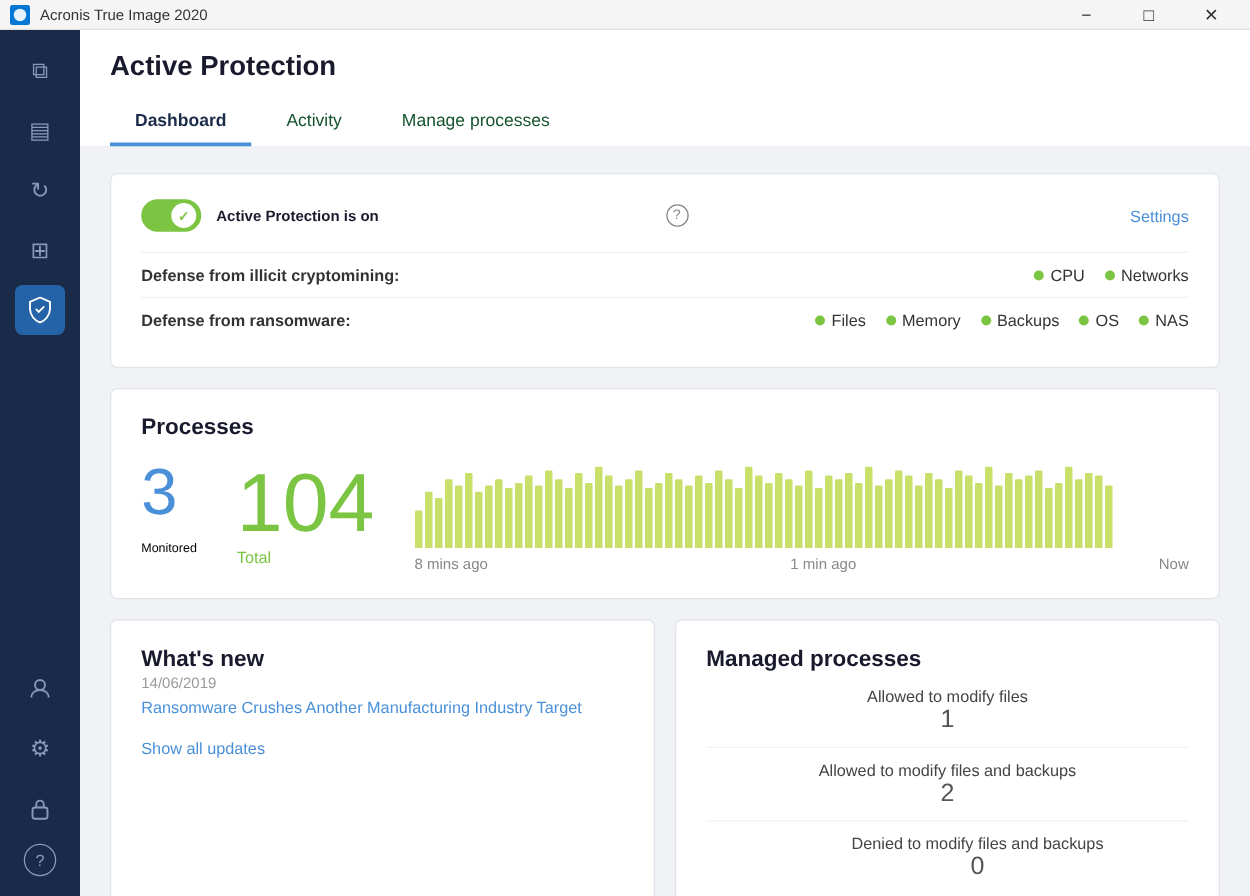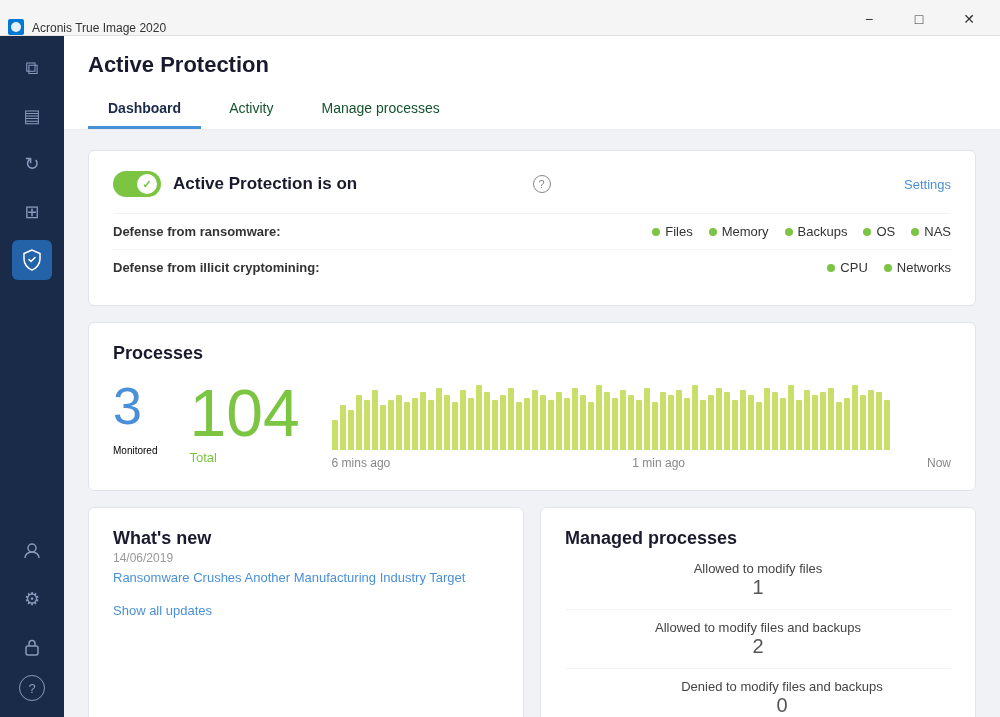--- a/index.html
+++ b/index.html
@@ -1,23 +1,23 @@
 <!DOCTYPE html>
 <html><head>
   <meta charset="utf-8">
   <style>
     * { margin: 0; padding: 0; box-sizing: border-box; }
     body { font-family: 'Segoe UI', Arial, sans-serif; background: #f0f2f5; width: 1000px; height: 717px; overflow: hidden; display: flex; flex-direction: column; }
 
     
     .titlebar {
-      height: 36px;
+      height: 24px;
       background: #f5f5f5;
       display: flex;
-      align-items: flex-end;
+      align-items: center;
       padding: 0 8px;
       border-bottom: 1px solid #e0e0e0;
       flex-shrink: 0;
     }
     .titlebar-icon {
       width: 16px; height: 16px;
       background: #0078d4;
       border-radius: 2px;
       margin-right: 8px;
       display: flex; align-items: center; justify-content: center;
@@ -133,21 +133,21 @@
     .toggle-knob {
       width: 20px; height: 20px;
       background: white;
       border-radius: 50%;
       position: absolute;
       top: 3px; right: 4px;
       display: flex; align-items: center; justify-content: center;
     }
     .toggle-check { color: #7bc542; font-size: 11px; font-weight: bold; }
     .protection-title {
-      font-size: 17px;
+      font-size: 12px;
       font-weight: 600;
       color: #1a1a2e;
       flex: 1;
     }
     .help-icon {
       width: 18px; height: 18px;
       border: 1.5px solid #888;
       border-radius: 50%;
       display: inline-flex; align-items: center; justify-content: center;
       font-size: 11px; color: #888;
@@ -390,20 +390,34 @@
               <span class="toggle-check">✓</span>
             </div>
           </div>
           <span class="protection-title">Active Protection is on</span>
           <span class="help-icon">?</span>
           <span style="flex:1"></span>
           <span class="settings-link">Settings</span>
         </div>
 
         <div class="defense-row">
+          <span class="defense-label">Defense from illicit cryptomining:</span>
+          <div class="defense-tags">
+            <span class="defense-tag">
+                <span class="dot"></span>
+                <span>CPU</span>
+              </span>
+            <span class="defense-tag">
+                <span class="dot"></span>
+                <span>Networks</span>
+              </span>
+          </div>
+        </div>
+
+        <div class="defense-row">
           <span class="defense-label">Defense from ransomware:</span>
           <div class="defense-tags">
             <span class="defense-tag">
                 <span class="dot"></span>
                 <span>Files</span>
               </span>
             <span class="defense-tag">
                 <span class="dot"></span>
                 <span>Memory</span>
               </span>
@@ -411,34 +425,20 @@
                 <span class="dot"></span>
                 <span>Backups</span>
               </span>
             <span class="defense-tag">
                 <span class="dot"></span>
                 <span>OS</span>
               </span>
             <span class="defense-tag">
                 <span class="dot"></span>
                 <span>NAS</span>
-              </span>
-          </div>
-        </div>
-
-        <div class="defense-row">
-          <span class="defense-label">Defense from illicit cryptomining:</span>
-          <div class="defense-tags">
-            <span class="defense-tag">
-                <span class="dot"></span>
-                <span>CPU</span>
-              </span>
-            <span class="defense-tag">
-                <span class="dot"></span>
-                <span>Networks</span>
               </span>
           </div>
         </div>
       </div>
 
       <div class="card">
         <div class="processes-title">Processes</div>
         <div class="processes-content">
           <div class="processes-stat">
             <span class="stat-number-blue">3</span>
@@ -515,21 +515,21 @@
                 <div class="chart-bar" style="height: 62px; min-width: 5px;"></div>
                 <div class="chart-bar" style="height: 48px; min-width: 5px;"></div>
                 <div class="chart-bar" style="height: 52px; min-width: 5px;"></div>
                 <div class="chart-bar" style="height: 65px; min-width: 5px;"></div>
                 <div class="chart-bar" style="height: 55px; min-width: 5px;"></div>
                 <div class="chart-bar" style="height: 60px; min-width: 5px;"></div>
                 <div class="chart-bar" style="height: 58px; min-width: 5px;"></div>
                 <div class="chart-bar" style="height: 50px; min-width: 5px;"></div>
               </div>
             <div class="chart-labels">
-              <span class="chart-label">6 mins ago</span>
+              <span class="chart-label">8 mins ago</span>
               <span class="chart-label">1 min ago</span>
               <span class="chart-label">Now</span>
             </div>
           </div>
         </div>
       </div>
 
       <div class="bottom-row">
 
         <div class="bottom-card">

